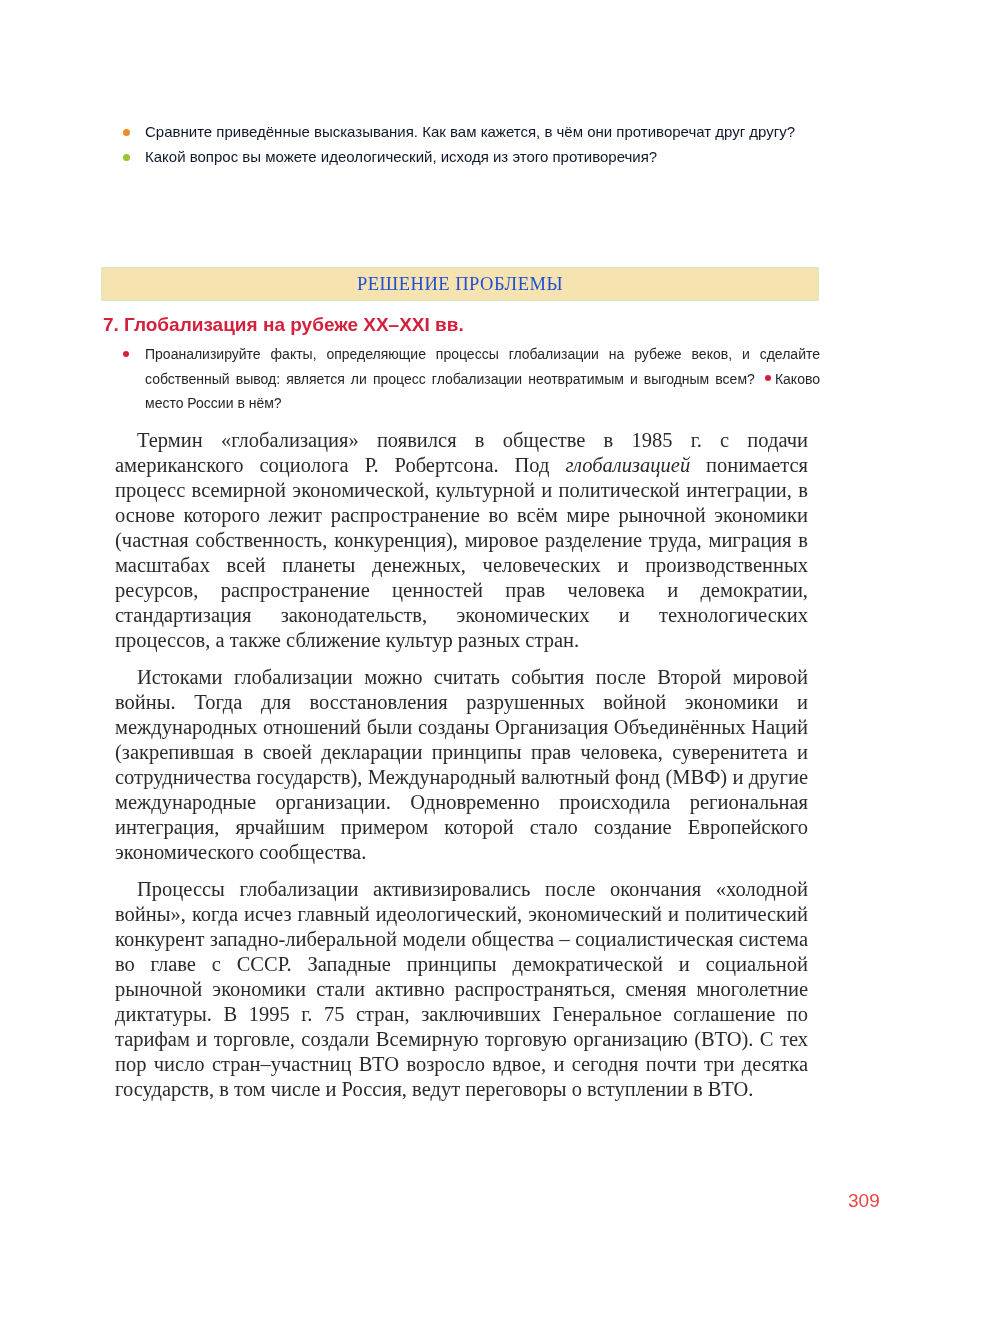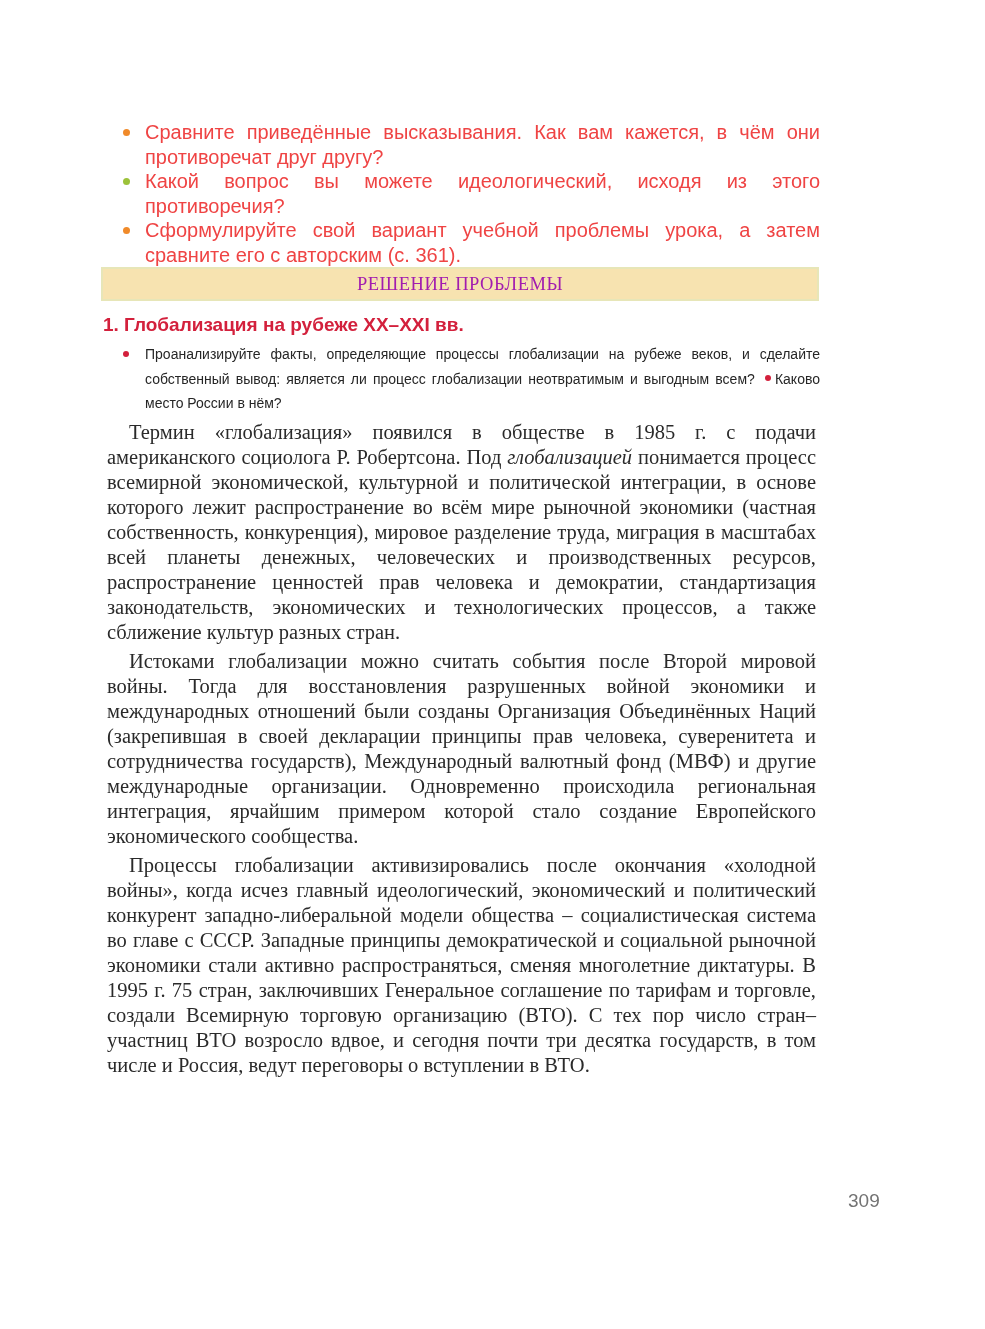--- a/index.html
+++ b/index.html
@@ -1,53 +1,49 @@
 <!DOCTYPE html>
 <html><head>
 <meta charset="utf-8">
 <style>
   html, body { margin:0; padding:0; background:#ffffff; }
   body { width:985px; height:1329px; position:relative; overflow:hidden; color:#1f1f1f; }
   .col { position:absolute; left:103px; width:717px; }
-  .qlist { top:120px; font-family:"Liberation Sans", sans-serif; font-size:20px; line-height:24.5px; color:#ef4444; }
+  .qlist { top:120px; font-family:"Liberation Sans", sans-serif; font-size:15px; line-height:24.5px; color:#0f172a; }
   .q { position:relative; padding-left:42px; text-align:justify; text-align-last:left; }
   .dot { position:absolute; left:20px; top:9px; width:7px; height:7px; border-radius:50%; }
   .banner { top:267px; height:34px; left:101px; width:718px; background:#f7e3b0; border:2px solid #e7e6b8; box-sizing:border-box;
-            display:flex; align-items:center; justify-content:center; font-family:"Liberation Serif", serif; font-size:18.5px; letter-spacing:0.5px; color:#a21caf; }
+            display:flex; align-items:center; justify-content:center; font-family:"Liberation Serif", serif; font-size:18.5px; letter-spacing:0.5px; color:#1d4ed8; }
   .sec { top:312px; font-family:"Liberation Sans", sans-serif; font-weight:bold; font-size:19px; color:#d3203c; line-height:26px; }
   .task { top:342px; font-family:"Liberation Sans", sans-serif; font-size:14px; line-height:24.5px; color:#262626; }
   .task .dot { top:9px; width:6px; height:6px; }
   .inline-dot { display:inline-block; width:6px; height:6px; border-radius:50%; vertical-align:middle; margin:0 4px 3px 4px; }
   .body { top:416px; font-family:"Liberation Serif", serif; font-size:20.5px; line-height:25px; color:#2a2a2a; }
-  .body p { margin:4px; text-indent:22px; text-align:justify; text-align-last:left; hyphens:manual; }
-  .page-num { position:absolute; left:848px; top:1190px; font-family:"Liberation Sans", sans-serif; font-size:19px; color:#737373; }
+  .body p { margin:12px; text-indent:22px; text-align:justify; text-align-last:left; hyphens:manual; }
+  .page-num { position:absolute; left:848px; top:1190px; font-family:"Liberation Sans", sans-serif; font-size:19px; color:#ef4444; }
 </style>
 </head>
 <body>
 
 <div class="col qlist">
   <div class="q">
     <span class="dot" style="background:#f08a2a"></span>
     <span>Сравните приведённые высказывания. Как вам кажется, в чём они противоречат друг другу?</span>
   </div>
   <div class="q">
     <span class="dot" style="background:#9cc23a"></span>
     <span>Какой вопрос вы можете идеологический, исходя из этого противоречия?</span>
   </div>
-  <div class="q">
-    <span class="dot" style="background:#f08a2a"></span>
-    <span>Сформулируйте свой вариант учебной проблемы урока, а затем сравните его с авторским (с. 361).</span>
-  </div>
 </div>
 
 <div class="col banner">
   <span>РЕШЕНИЕ ПРОБЛЕМЫ</span>
 </div>
 
-<div class="col sec">1. Глобализация на рубеже XX–XXI вв.</div>
+<div class="col sec">7. Глобализация на рубеже XX–XXI вв.</div>
 
 <div class="col task">
   <div class="q">
     <span class="dot" style="background:#d3203c"></span>
     <span>Проанализируйте факты, определяющие процессы глобализации на рубеже веков, и сделайте собственный вывод: является ли процесс глобализации неотвратимым и выгодным всем?</span>
     <span class="inline-dot" style="background:#d3203c"></span><span>Каково место России в нём?</span>
   </div>
 </div>
 
 <div class="col body">

